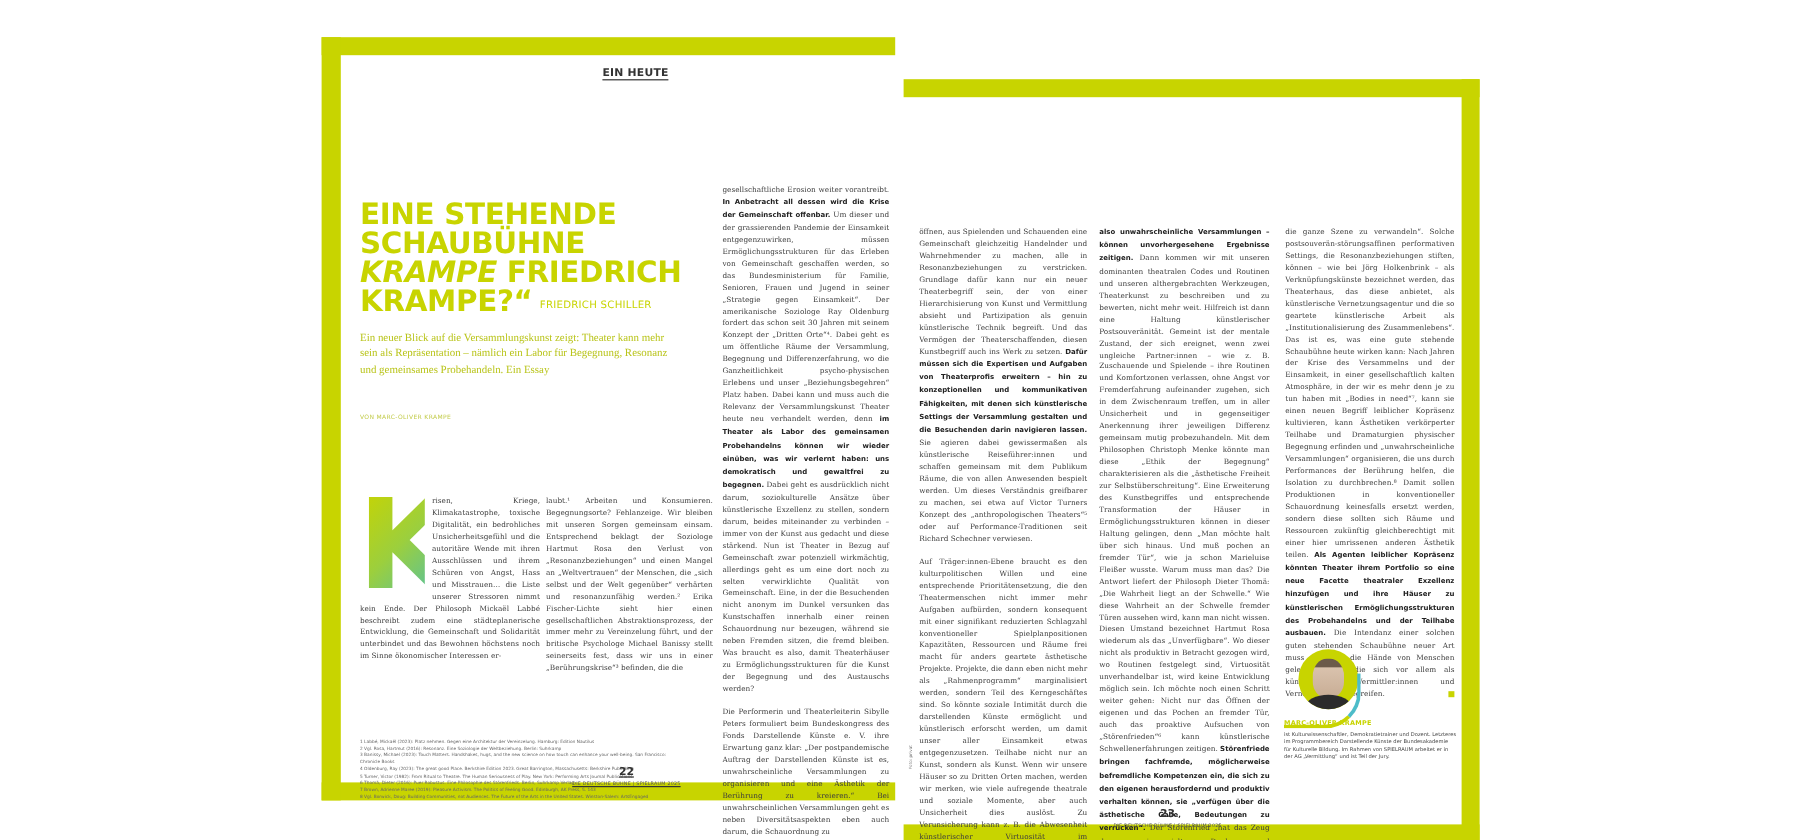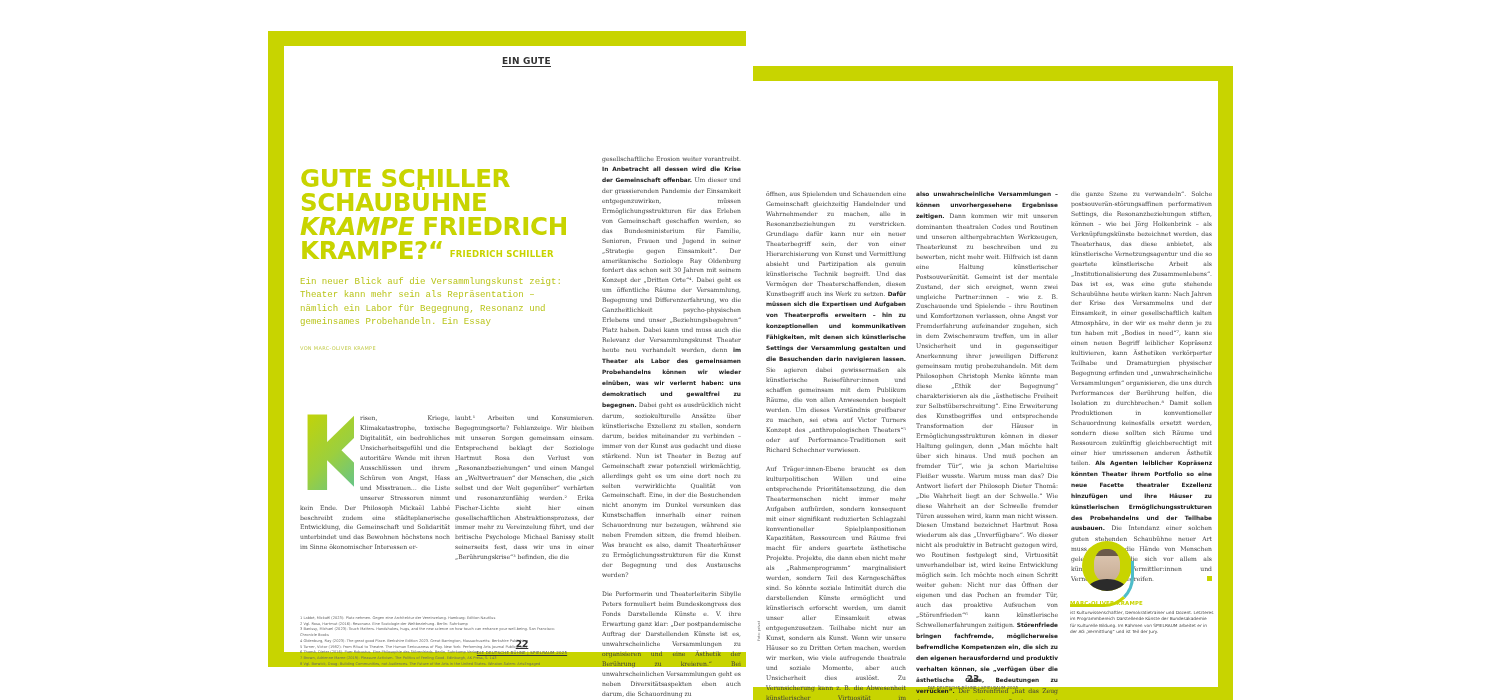--- a/index.html
+++ b/index.html
@@ -7,23 +7,23 @@
   body { position: relative; font-family: "DejaVu Serif", serif; color: #333; }
 
   .page { position: absolute; top: 31px; height: 636px; background: #ffffff; }
   .page-left { left: 268px; width: 478px; border-top: 15px solid #c8d400; border-bottom: 15px solid #c8d400; border-left: 16px solid #c8d400; }
   .page-right { left: 753px; width: 480px; border-top: 15px solid #c8d400; border-bottom: 15px solid #c8d400; border-right: 15px solid #c8d400; margin-top: 35px; }
 
   .kicker { position: absolute; left: 218px; top: 10px; font-family: "DejaVu Sans", sans-serif; font-weight: bold; font-size: 9px; color: #333; border-bottom: 1px solid #333; letter-spacing: 0.2px; }
 
   .headline { position: absolute; left: 16px; top: 97px; width: 300px; font-family: "DejaVu Sans", sans-serif; font-weight: bold; font-size: 24.5px; line-height: 24px; color: #c8d400; letter-spacing: -0.3px; }
   .headline em { font-style: italic; }
-  .attribution { font-size: 8.5px; font-weight: bold; color: #c8d400; letter-spacing: 0.2px; margin-left: 6px; vertical-align: 2px; }
+  .attribution { font-size: 8.5px; font-weight: normal; color: #c8d400; letter-spacing: 0.2px; margin-left: 6px; vertical-align: 2px; }
 
-  .lead { position: absolute; left: 16px; top: 229px; width: 270px; font-family: Liberation Mono, monospace; font-size: 9.1px; line-height: 13.3px; color: #b9c41a; }
+  .lead { position: absolute; left: 16px; top: 229px; width: 270px; font-family: Liberation Serif, serif; font-size: 9.1px; line-height: 13.3px; color: #b9c41a; }
   .byline { position: absolute; left: 16px; top: 299px; font-family: "DejaVu Sans", sans-serif; font-size: 5px; letter-spacing: 0.3px; color: #c3cc4c; text-transform: uppercase; }
 
   .col { position: absolute; font-family: "DejaVu Serif", serif; font-size: 6.1px; line-height: 9.95px; color: #3c3c3c; text-align: justify; hyphens: auto; }
   .col p { margin-bottom: 9px; }
   .col b { font-family: "DejaVu Sans", sans-serif; font-weight: bold; font-size: 5.8px; color: #222; }
 
   .dropcap-col { left: 16px; top: 367px; width: 150px; }
   .dropcap { float: left; width: 56px; height: 84px; margin: -1px 6px 0 -2px; font-family: "DejaVu Sans", sans-serif; font-weight: bold; font-size: 104px; line-height: 84px; background: linear-gradient(135deg, #c8d400 0%, #9ccf3d 55%, #5ec394 100%); -webkit-background-clip: text; background-clip: text; color: transparent; }
 
   .col-l2 { left: 171px; top: 367px; width: 139px; }
@@ -49,25 +49,25 @@
   .avatar .face { position: absolute; left: 12px; top: 8px; width: 26px; height: 32px; border-radius: 45% 45% 40% 40%; background: linear-gradient(#6b5a4a 0%, #6b5a4a 22%, #d9c2ad 23%, #c8ad95 100%); }
   .avatar .shirt { position: absolute; left: 6px; top: 38px; width: 38px; height: 20px; border-radius: 50% 50% 0 0; background: #2b2b2b; }
   .swoosh { position: absolute; left: 0; top: 20px; width: 64px; height: 46px; border-right: 3px solid #4dbcc9; border-bottom: 3px solid #c8d400; border-radius: 0 0 30px 0; pointer-events: none; }
   .author-name { margin-top: 9px; font-family: "DejaVu Sans", sans-serif; font-size: 5.4px; font-weight: bold; color: #c8d400; letter-spacing: 0.2px; }
   .author-bio { margin-top: 4px; font-family: "DejaVu Sans", sans-serif; font-size: 4.3px; line-height: 6.4px; color: #444; }
 </style>
 </head>
 <body>
 
 <div class="page page-left">
-  <div class="kicker">EIN GUTE</div>
+  <div class="kicker">EIN HEUTE</div>
 
   <h1 class="headline">
     <br>
-    <span>GUTE SCHILLER</span><br>
+    <span>EINE STEHENDE</span><br>
     <span>SCHAUBÜHNE</span><br>
     <em>KRAMPE</em><span> FRIEDRICH</span><br>
     <span>KRAMPE?“</span><span class="attribution">FRIEDRICH SCHILLER</span>
   </h1>
 
   <p class="lead">Ein neuer Blick auf die Versammlungskunst zeigt: Theater kann mehr sein als Repräsentation – nämlich ein Labor für Begegnung, Resonanz und gemeinsames Probehandeln. Ein Essay</p>
   <div class="byline">VON MARC-OLIVER KRAMPE</div>
 
   <div class="col dropcap-col">
     <span class="dropcap">K</span>

